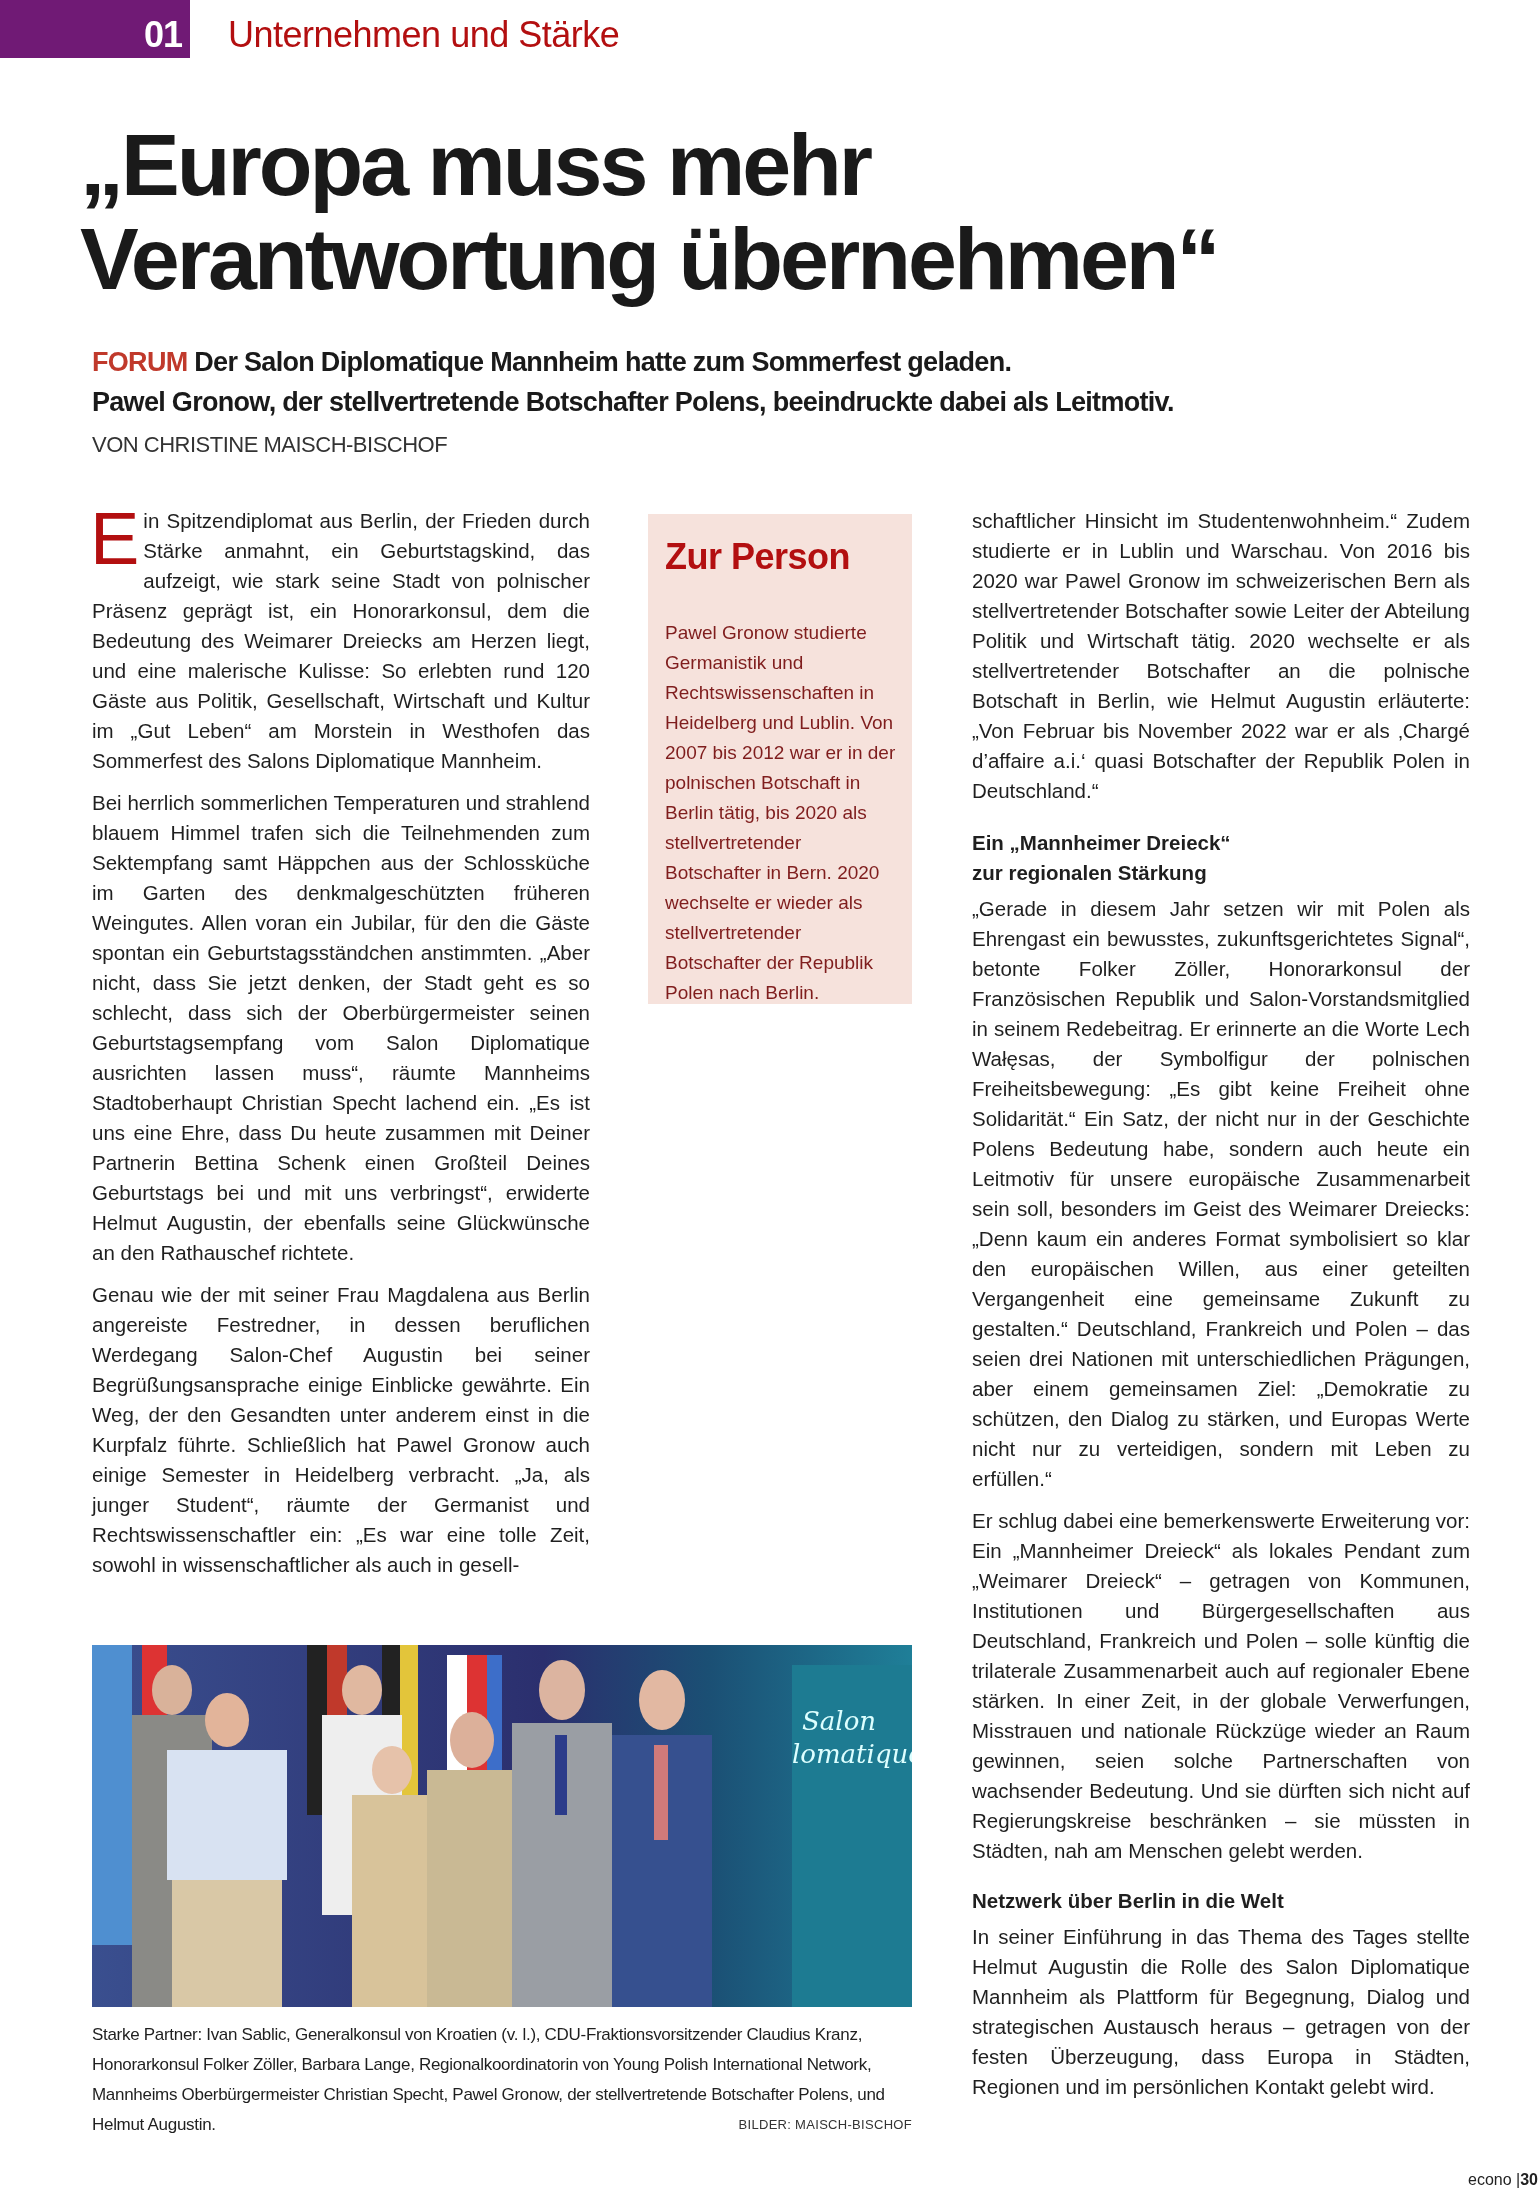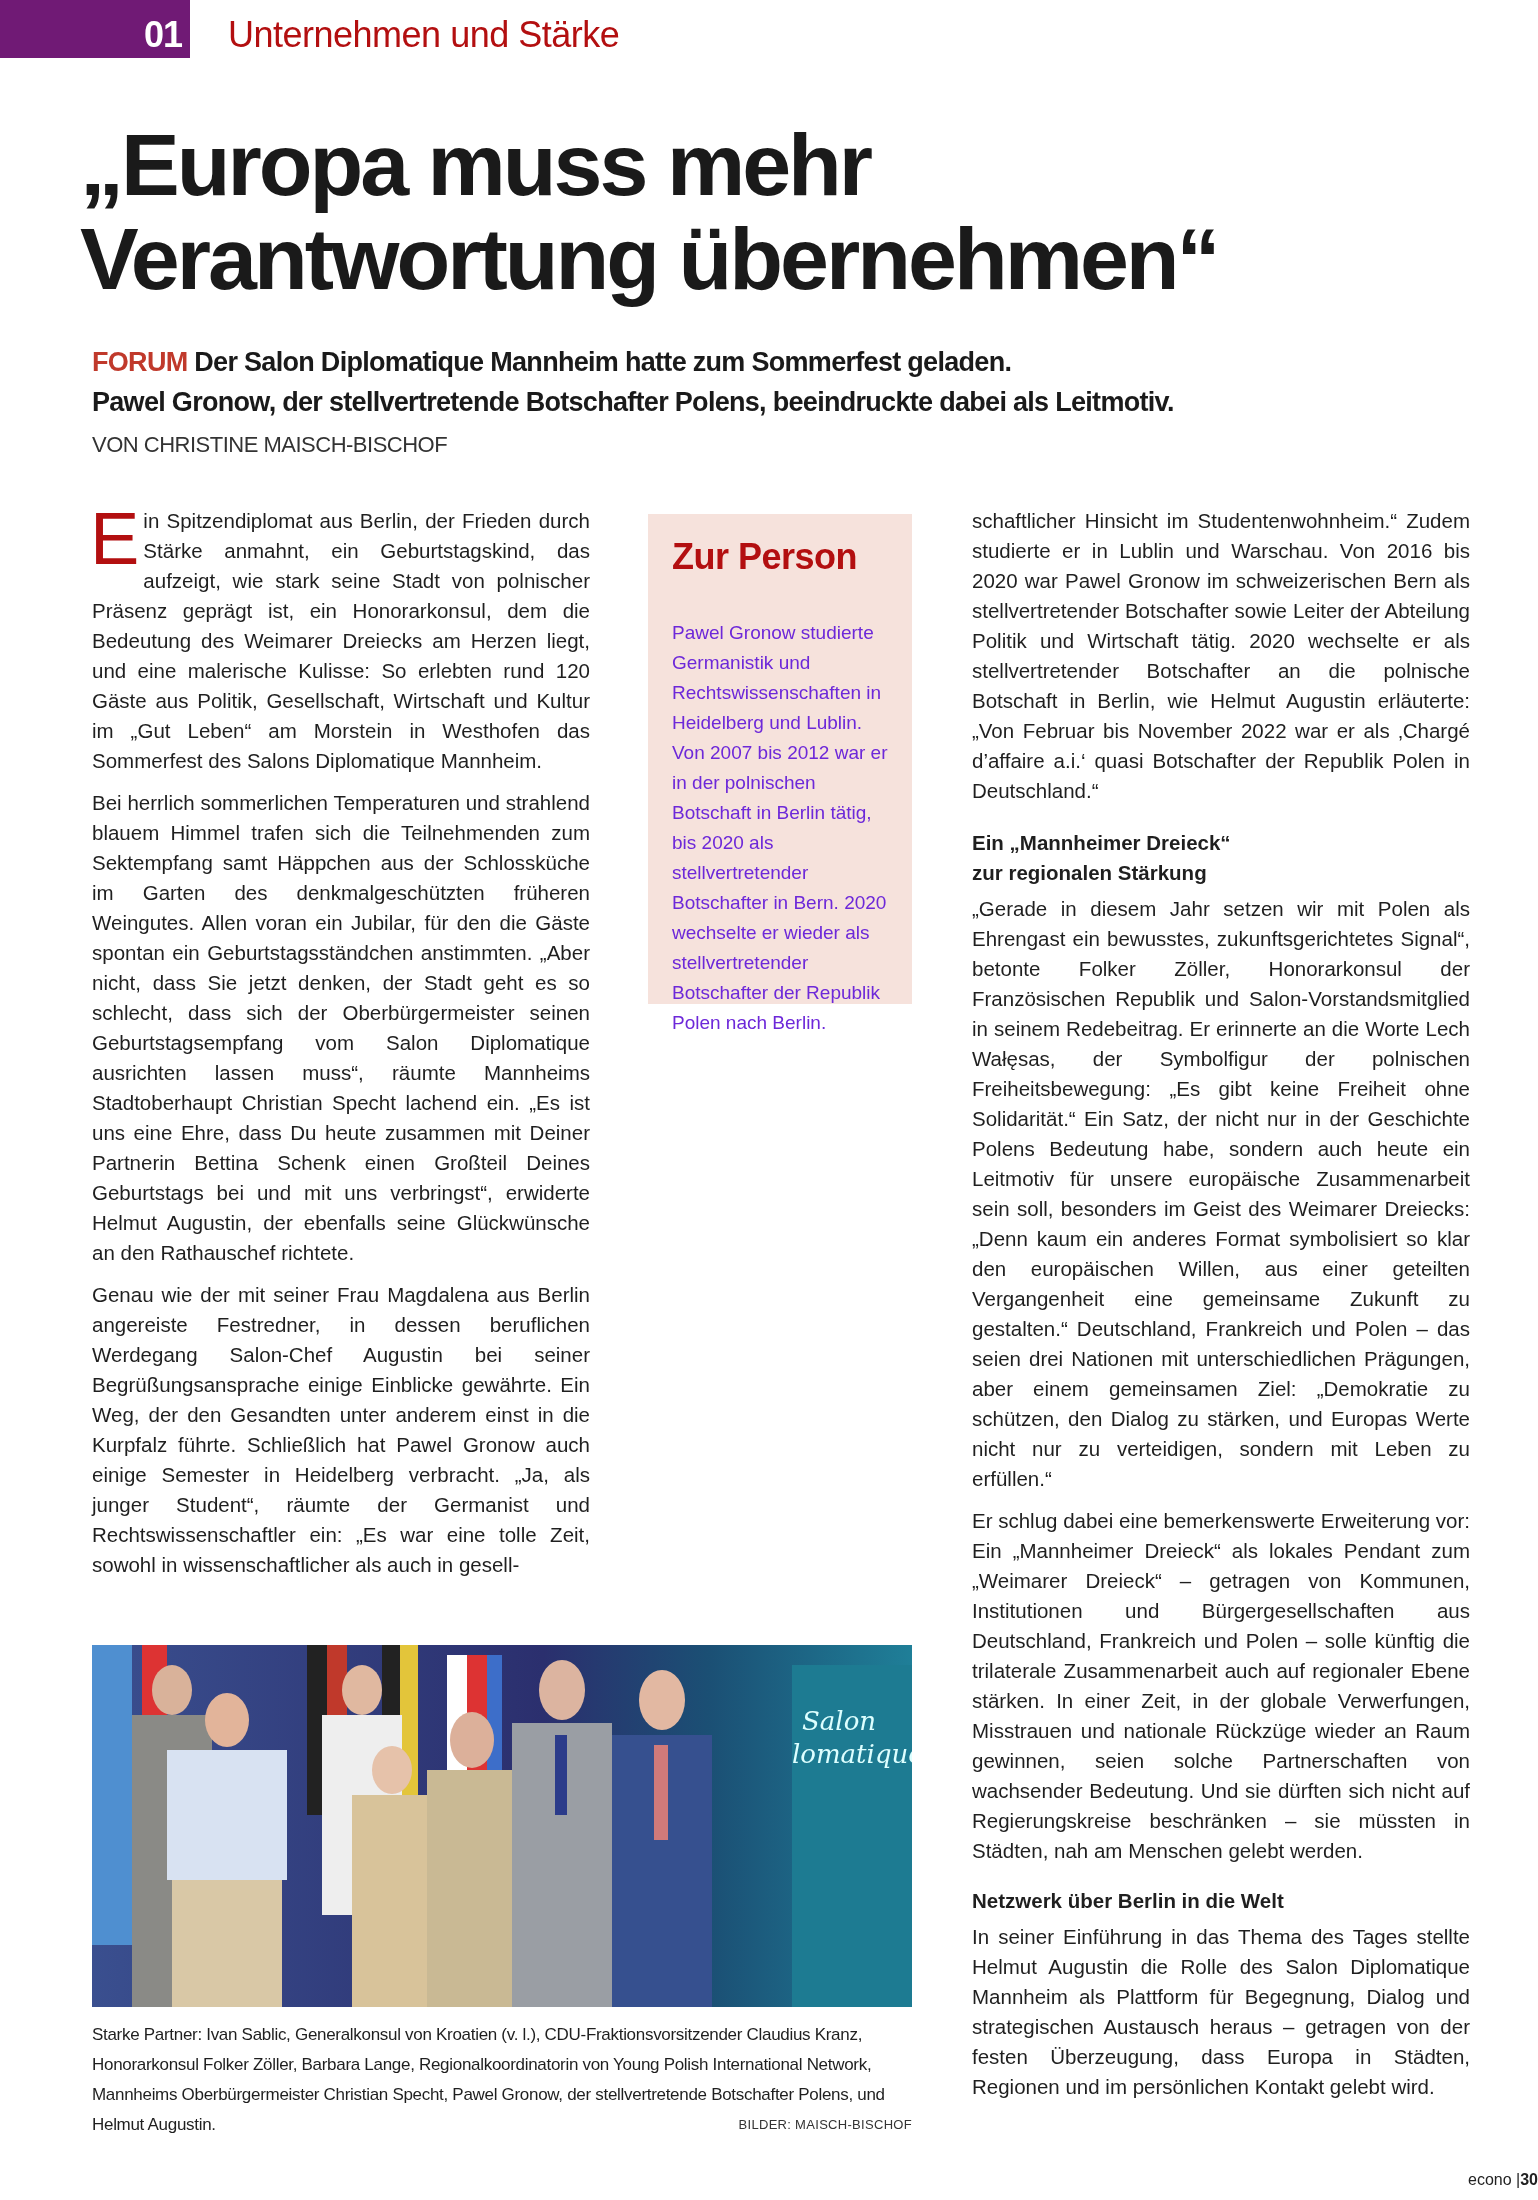--- a/index.html
+++ b/index.html
@@ -10,23 +10,23 @@
   .headline { position:absolute; left:80px; top:118px; width:1400px; font-weight:bold; font-size:88px; line-height:94px; letter-spacing:-3px; color:#1a1a1a; margin:0; }
   .teaser { position:absolute; left:92px; top:342px; width:1380px; font-size:27px; line-height:40px; color:#1a1a1a; letter-spacing:-0.7px; font-weight:bold; }
   .teaser .kicker { color:#c0392b; }
   .byline { position:absolute; left:92px; top:432px; font-size:22px; color:#333; letter-spacing:-0.5px; }
   .col { position:absolute; font-size:20.5px; line-height:30px; color:#1f1f1f; text-align:justify; hyphens:manual; }
   .col p { margin:0 0 12px 0; }
   .col1 { left:92px; top:506px; width:498px; }
   .col3 { left:972px; top:506px; width:498px; }
   .dropcap { float:left; color:#b30f10; font-size:74px; line-height:58px; margin:4px 4px 0 -2px; font-weight:normal; }
   .subhead { font-weight:bold; margin:0 0 6px 0; line-height:30px; text-align:left; }
-  .infobox { position:absolute; left:648px; top:514px; width:264px; height:490px; background:#f6e2dc; padding:22px 16px 0 24px; box-sizing:border-box; }
+  .infobox { position:absolute; left:648px; top:514px; width:264px; height:490px; background:#f6e2dc; padding:22px 16px 0 17px; box-sizing:border-box; }
   .infobox-title { color:#b30f10; font-size:36px; font-weight:bold; margin:0 0 18px 0; letter-spacing:-0.5px; }
-  .infobox-text { font-size:19px; line-height:30px; color:#6d28d9;margin-top:40px; }
+  .infobox-text { font-size:19px; line-height:30px; color:#7f1d1d;margin-top:40px; }
   .photo { position:absolute; left:92px; top:1645px; width:820px; height:362px; overflow:hidden; background:#0ea5e9; }
   .caption { position:absolute; left:92px; top:2020px; width:820px; font-size:17px; line-height:30px; color:#1f1f1f; letter-spacing:-0.3px; }
   .credit { position:absolute; right:0; bottom:0; font-size:13px; color:#333; letter-spacing:0.3px; }
   .footer { position:absolute; left:0; width:1538px; top:2171px; text-align:right; font-size:16px; color:#222; }
   .footer b { font-weight:bold; }
 </style>
 </head>
 <body>
 
 <div class="section-bar">

